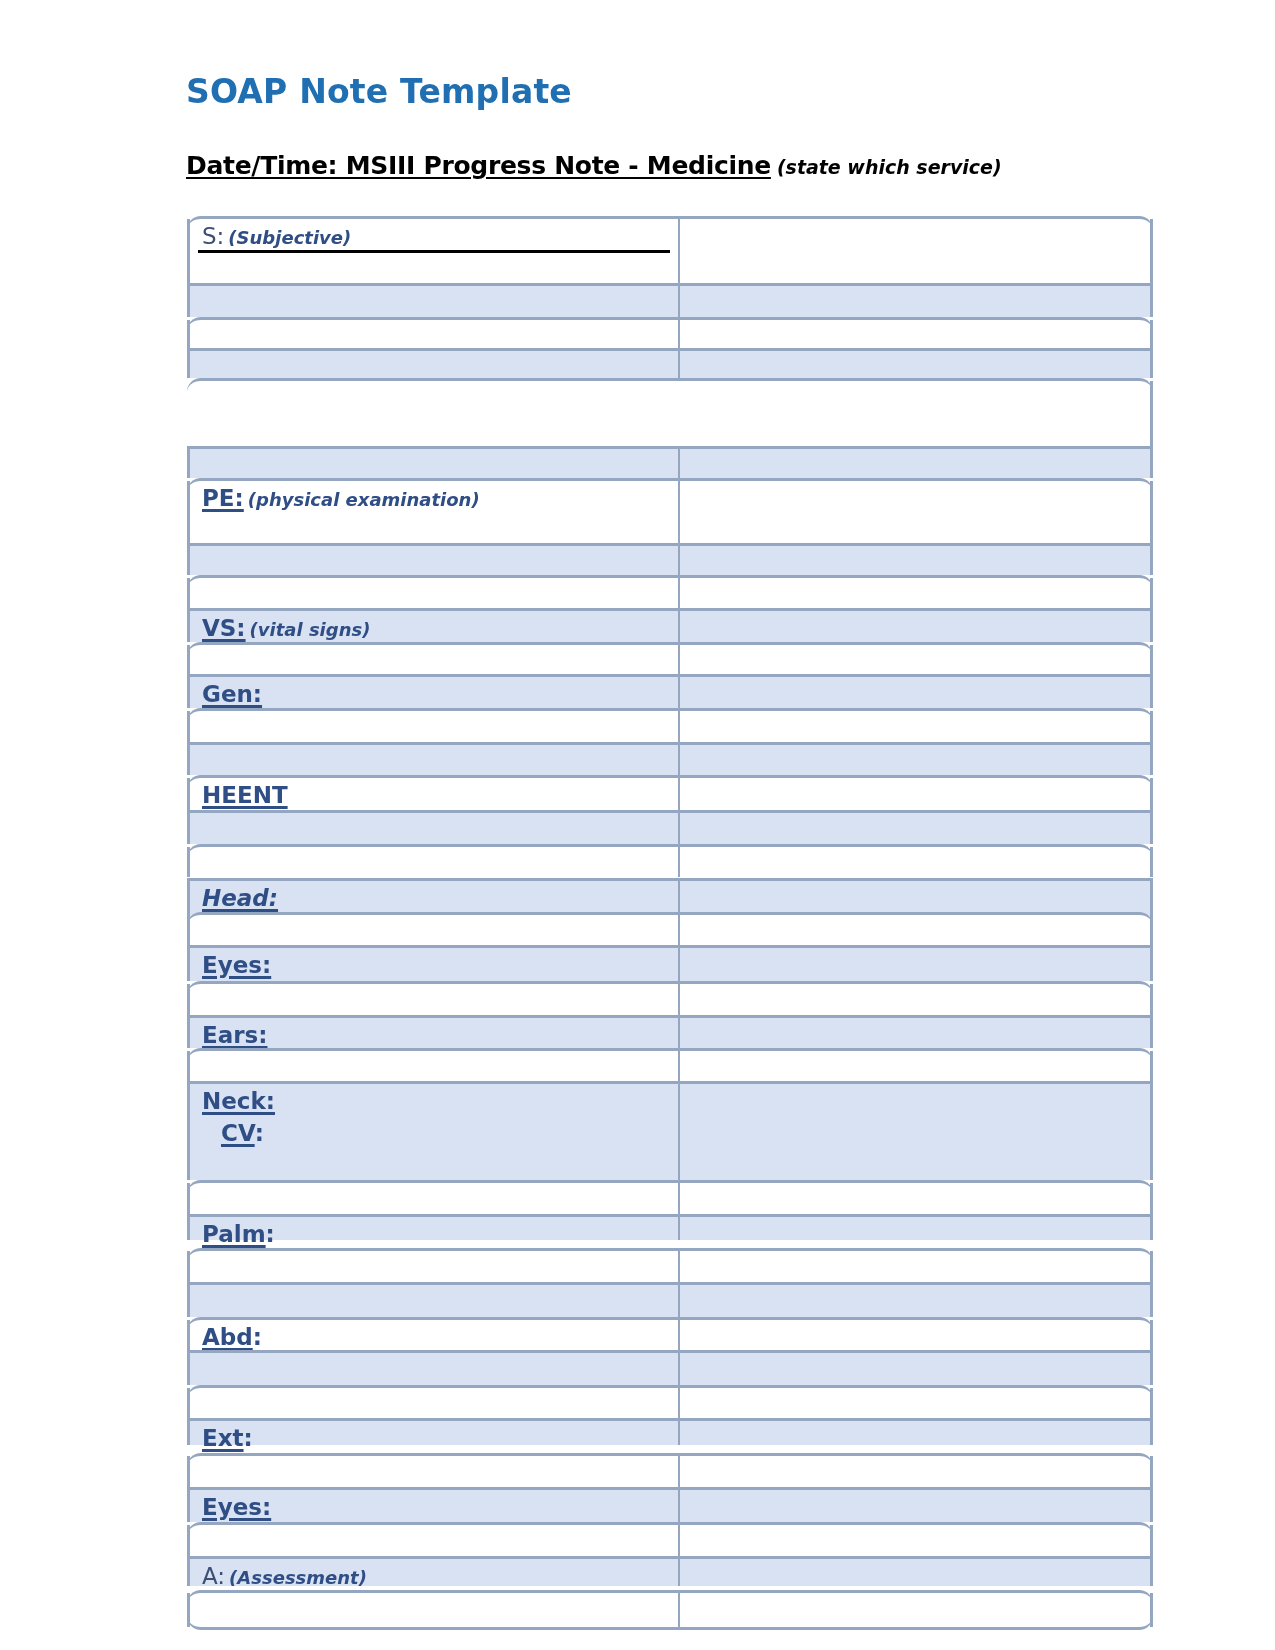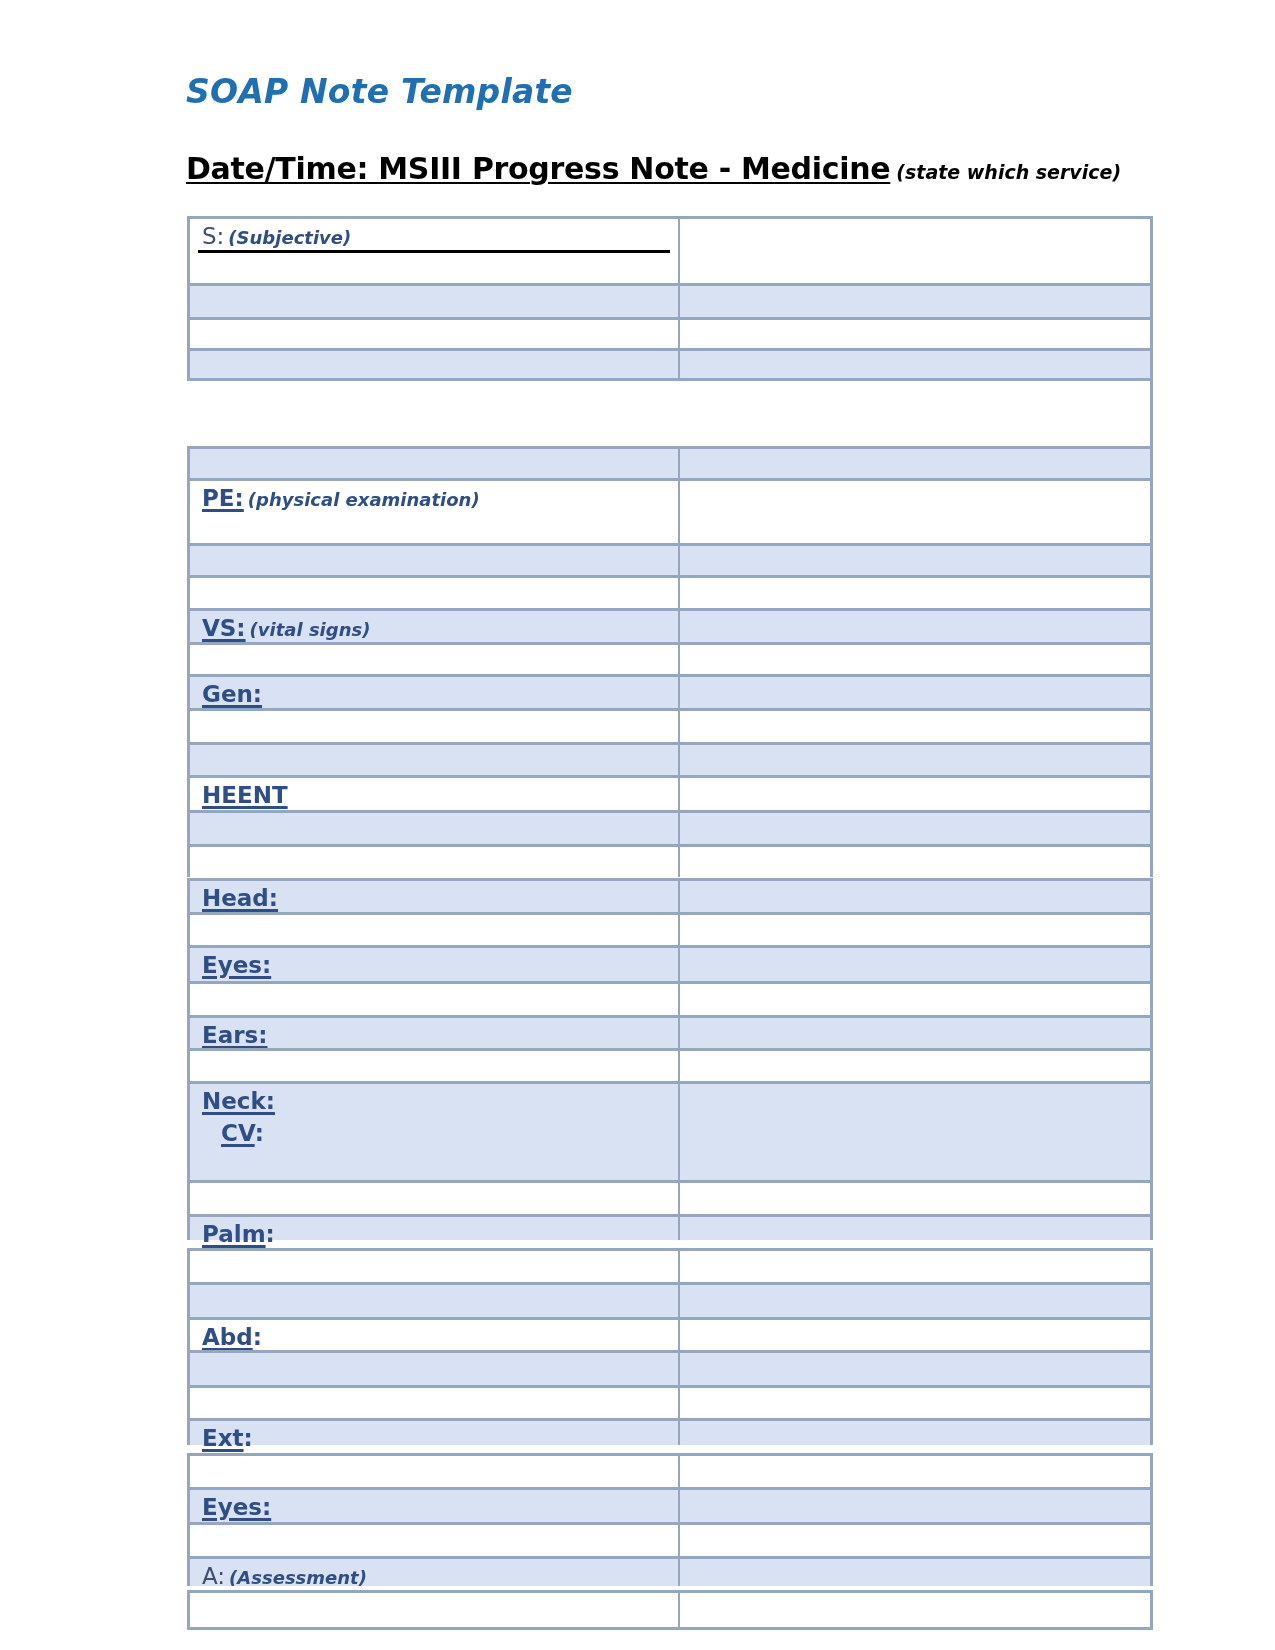--- a/index.html
+++ b/index.html
@@ -1,33 +1,33 @@
 <!DOCTYPE html>
 <html><head>
 <meta charset="utf-8">
 <style>
   html, body { margin: 0; padding: 0; background: #ffffff; }
   body { width: 1275px; height: 1650px; position: relative; overflow: hidden;
          font-family: "DejaVu Sans", "Liberation Sans", sans-serif; }
-  .title { position: absolute; left: 186px; top: 72px; font-size: 33px; font-style: italic;
+  .title { position: absolute; left: 186px; top: 72px; font-size: 33px; 
            font-weight: bold; color: #1f6fb2; letter-spacing: 0.2px; white-space: nowrap; }
   .heading { position: absolute; left: 186px; top: 151px; white-space: nowrap; color: #000; }
-  .heading .main { font-size: 30px; font-weight: bold; text-decoration: underline;
+  .heading .main { font-size: 25px; font-weight: bold; text-decoration: underline;
                    text-decoration-thickness: 2px; text-underline-offset: 3px; letter-spacing: -0.3px; }
   .heading .note { font-size: 19px; font-weight: bold; font-style: italic; margin-left: 6px; }
 
   .grid { position: absolute; left: 187px; top: 216px; width: 966px; }
   .row { position: absolute; left: 0; width: 966px; box-sizing: border-box; }
   .cell { position: absolute; top: 0; bottom: 0; box-sizing: border-box; }
   .cell.left { left: 0; width: 493px; border-left: 3px solid #95a6c0; border-right: 2px solid #95a6c0; }
   .cell.right { left: 493px; width: 473px; border-right: 3px solid #95a6c0; }
   .row { border-top: 3px solid #95a6c0; }
   .row.last { border-bottom: 3px solid #95a6c0; }
   .row.shade { background: #d9e2f3; }
-  .row.white { background: #ffffff; }
+  .row.white { background: #ffffff; border-radius: 14px; }
 
   .lbl { position: absolute; left: 12px; top: 4px; color: #2f4e85; white-space: nowrap; }
   .lbl .k { font-size: 23px; font-weight: bold; text-decoration: underline;
             text-decoration-thickness: 3px; text-underline-offset: 3px; margin-top: 44px; }
   .lbl .colon { font-size: 23px; font-weight: bold; }
   .lbl .light { font-size: 23px; font-weight: normal; color: #3b4f75; }
   .lbl .sub { font-size: 18px; font-weight: bold; font-style: italic; margin-left: 4px; }
   .rule { position: absolute; left: 8px; right: 8px; height: 0; border-top: 3px solid #000; }
   .lbl2 { position: absolute; left: 12px; color: #2f4e85; white-space: nowrap; margin-left: 19px; }
 </style>
@@ -111,21 +111,21 @@
       <div class="cell right"></div>
     </div>
     <div class="row shade" style="top: 594px; height: 34px;">
       <div class="cell left"></div>
       <div class="cell right"></div>
     </div>
     <div class="row white" style="top: 628px; height: 33px;">
       <div class="cell left"></div>
       <div class="cell right"></div>
     </div>
-    <div class="row shade" style="top: 662px; height: 49px;">
+    <div class="row shade" style="top: 662px; height: 49px; font-style: italic;">
       <div class="cell left">
         <div class="lbl"><span class="k">Head:</span></div>
       </div>
       <div class="cell right"></div>
     </div>
     <div class="row white" style="top: 696px; height: 33px;">
       <div class="cell left"></div>
       <div class="cell right"></div>
     </div>
     <div class="row shade" style="top: 729px; height: 36px;">

